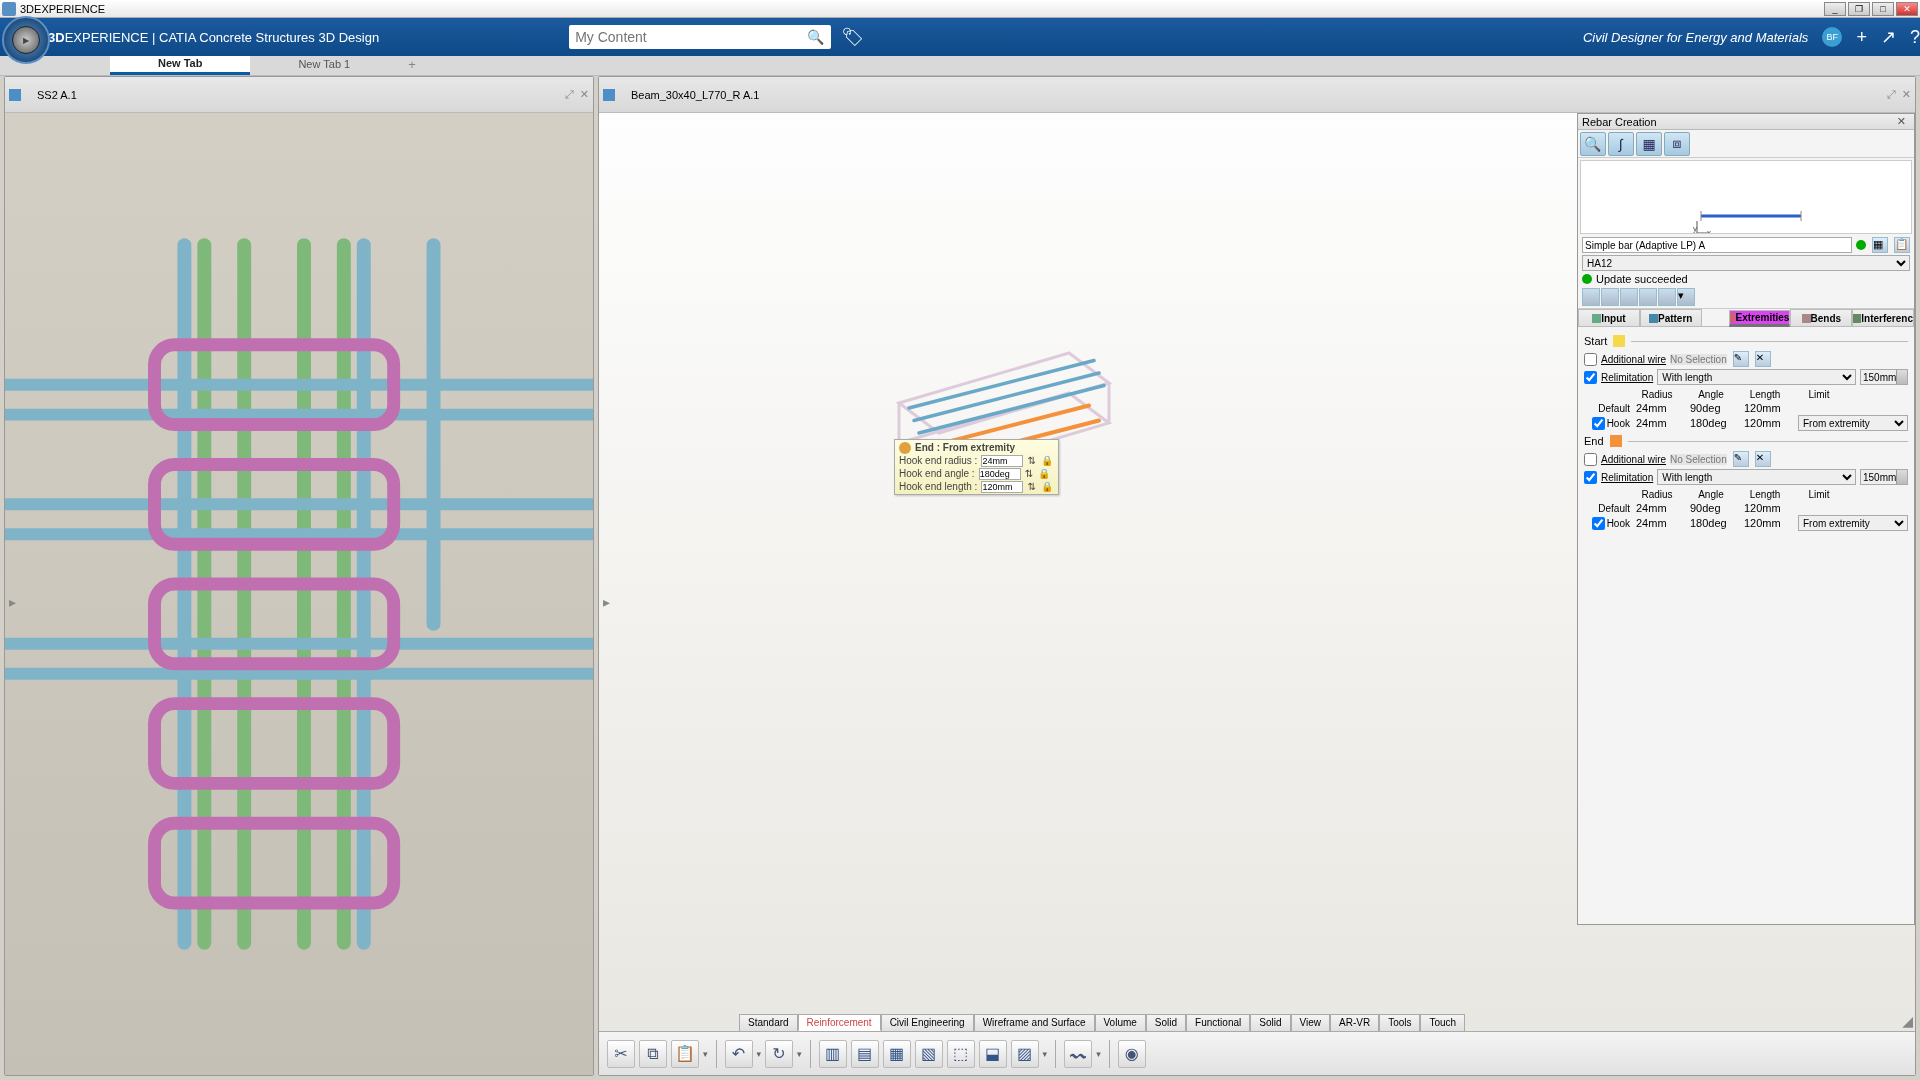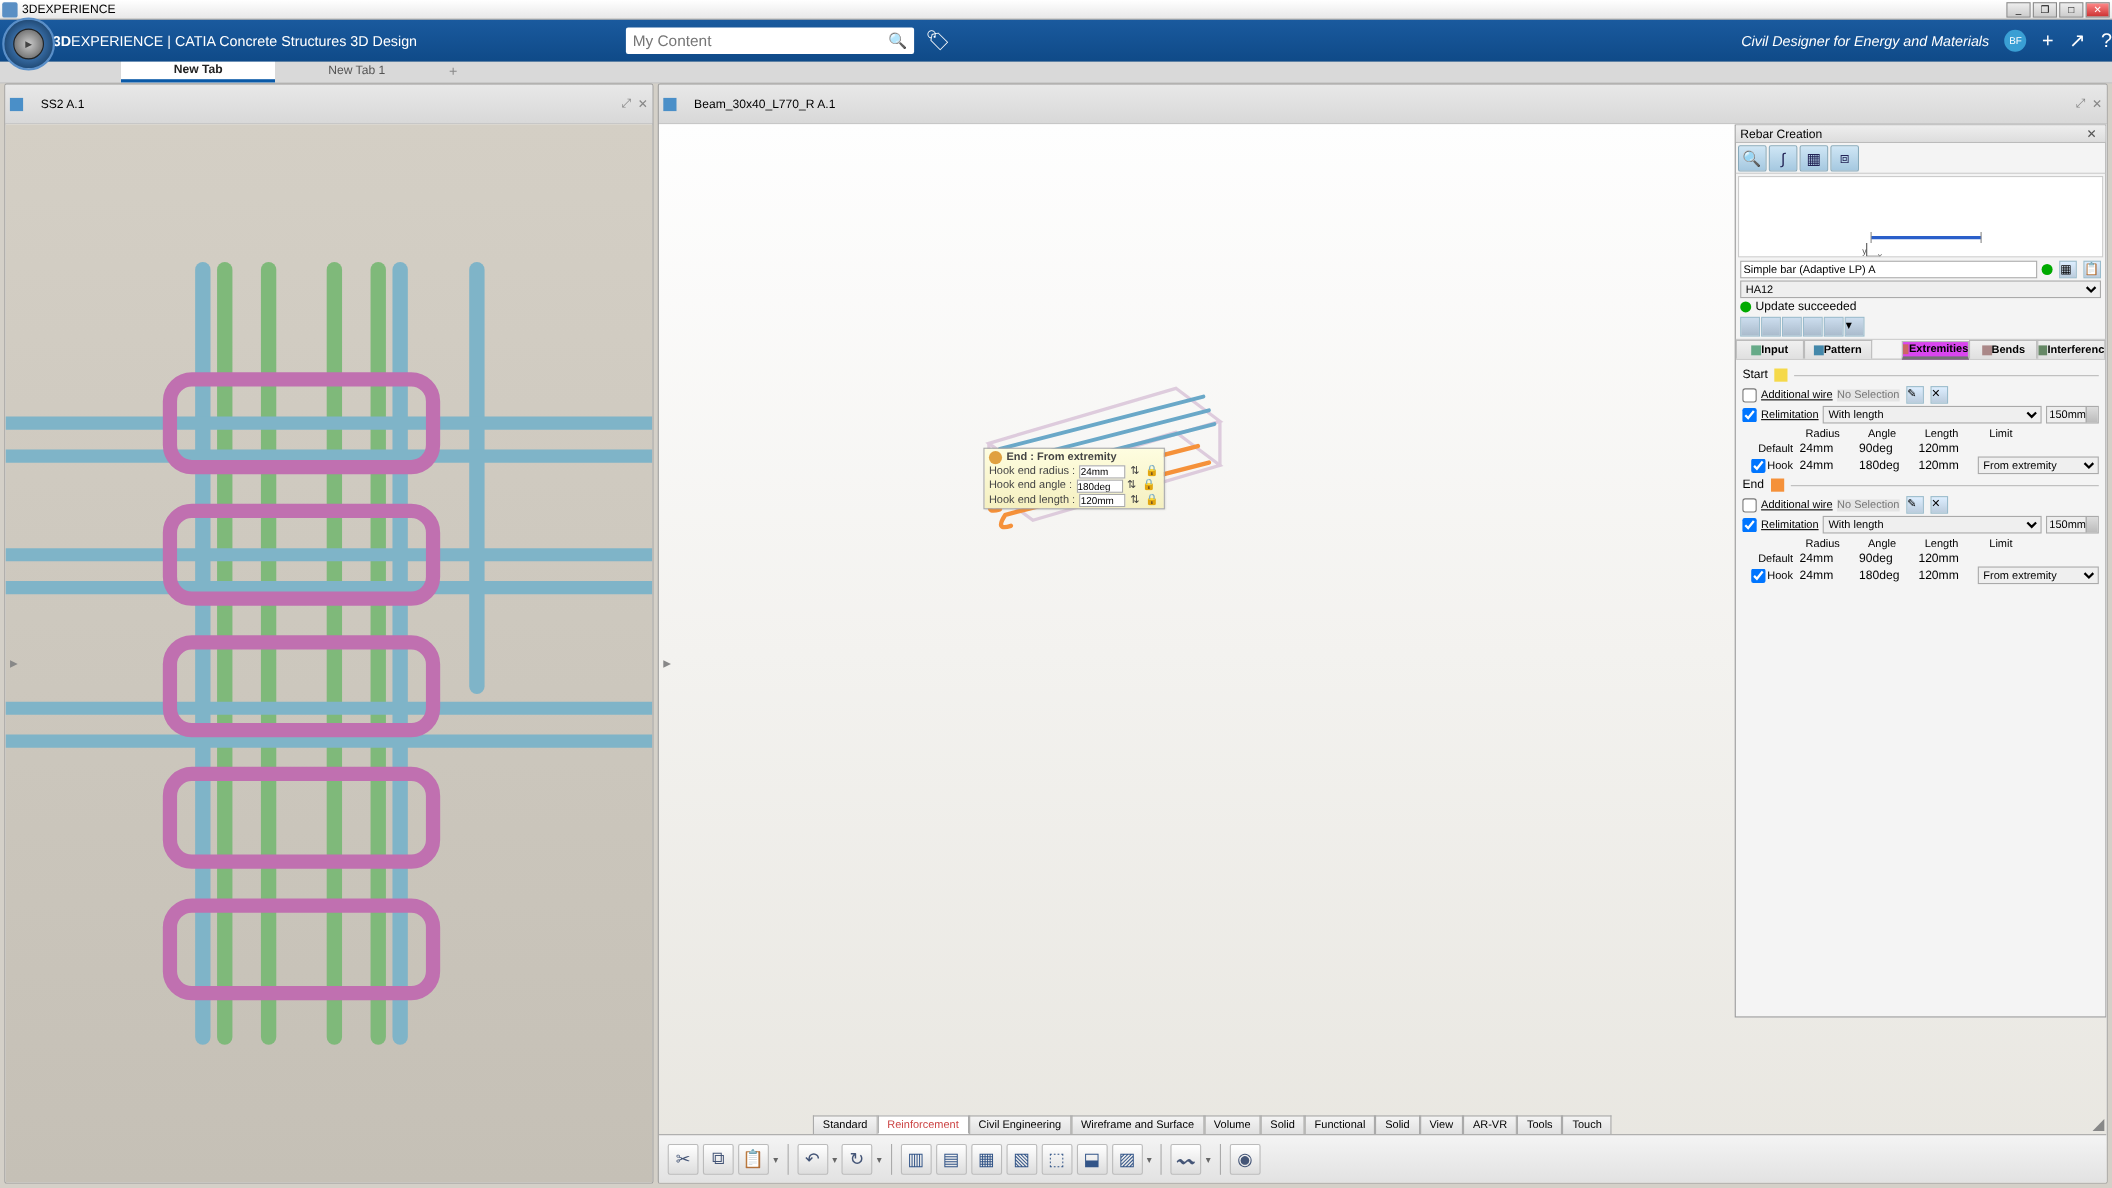--- a/index.html
+++ b/index.html
@@ -222,21 +222,21 @@
           <line x1="60" y1="190" x2="430" y2="95"></line>
             <line x1="70" y1="215" x2="440" y2="120"></line>
           <line x1="80" y1="240" x2="450" y2="145"></line>
         </g>
         <g stroke="#f5913a" stroke-width="8" fill="none" stroke-linecap="round">
           <path d="M60 300 Q30 310 50 280 L420 185"></path>
           <path d="M80 330 Q50 340 70 310 L440 215"></path>
         </g>
       </svg>
 
-      <div class="callout" style="left:295px;top:294px;">
+      <div class="callout" style="left:295px;top:326px;">
         <div class="row">
             <span class="miniico"></span>
             <b>End : From extremity</b>
           </div>
         <div class="row">
             <span>Hook end radius :</span>
             <input value="24mm" style="">
             <span style="width:10px;">⇅</span>
             <span>🔒</span>
           </div>

